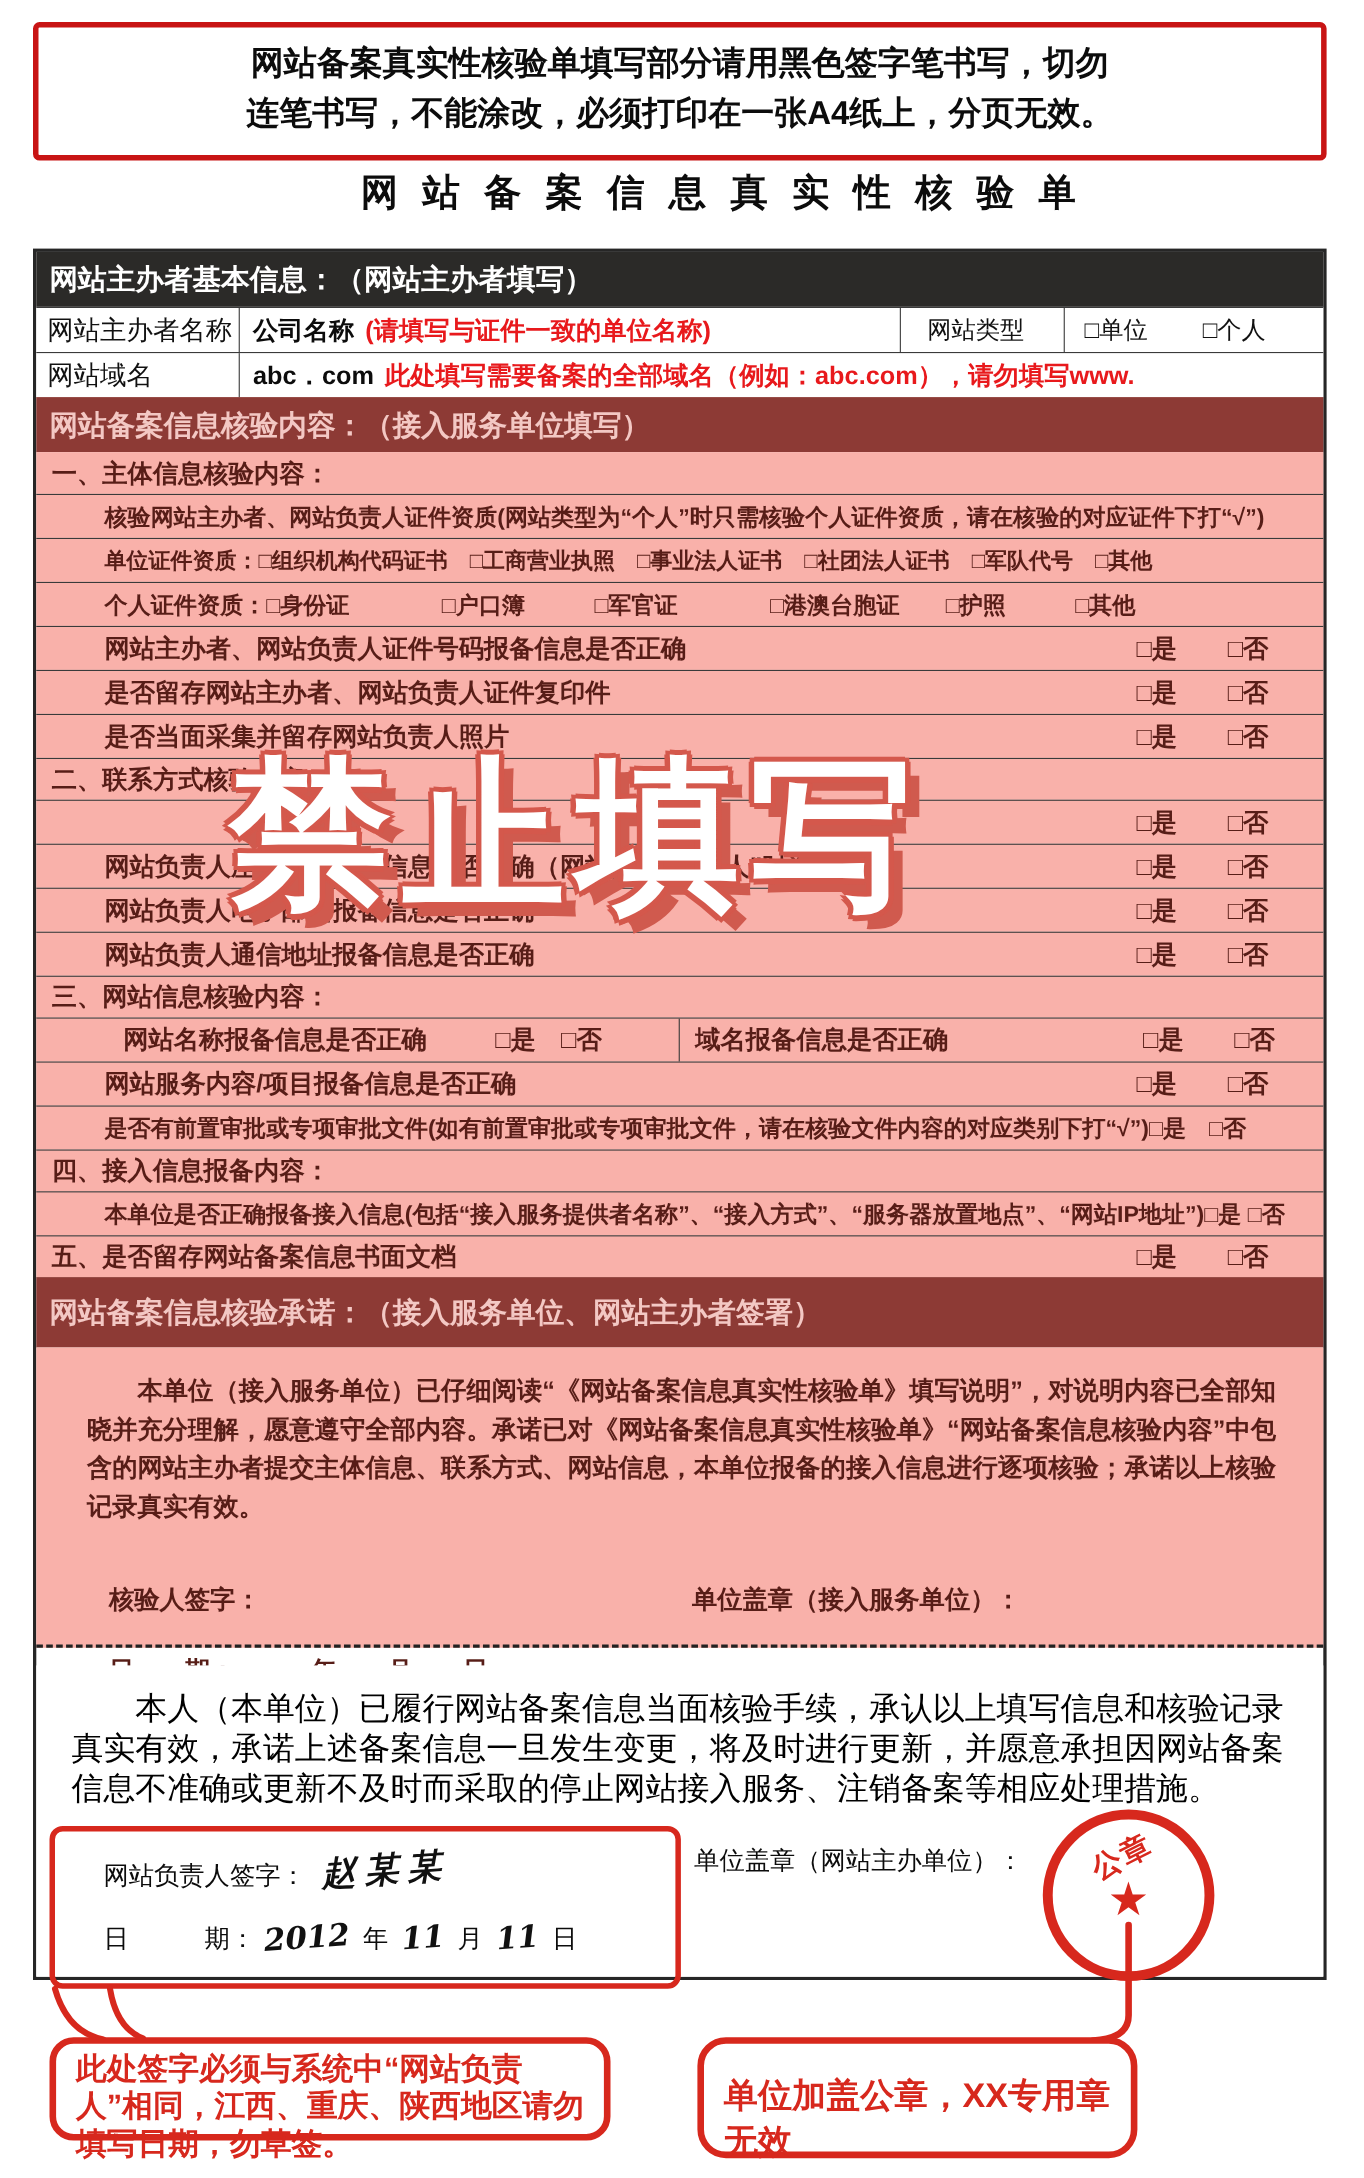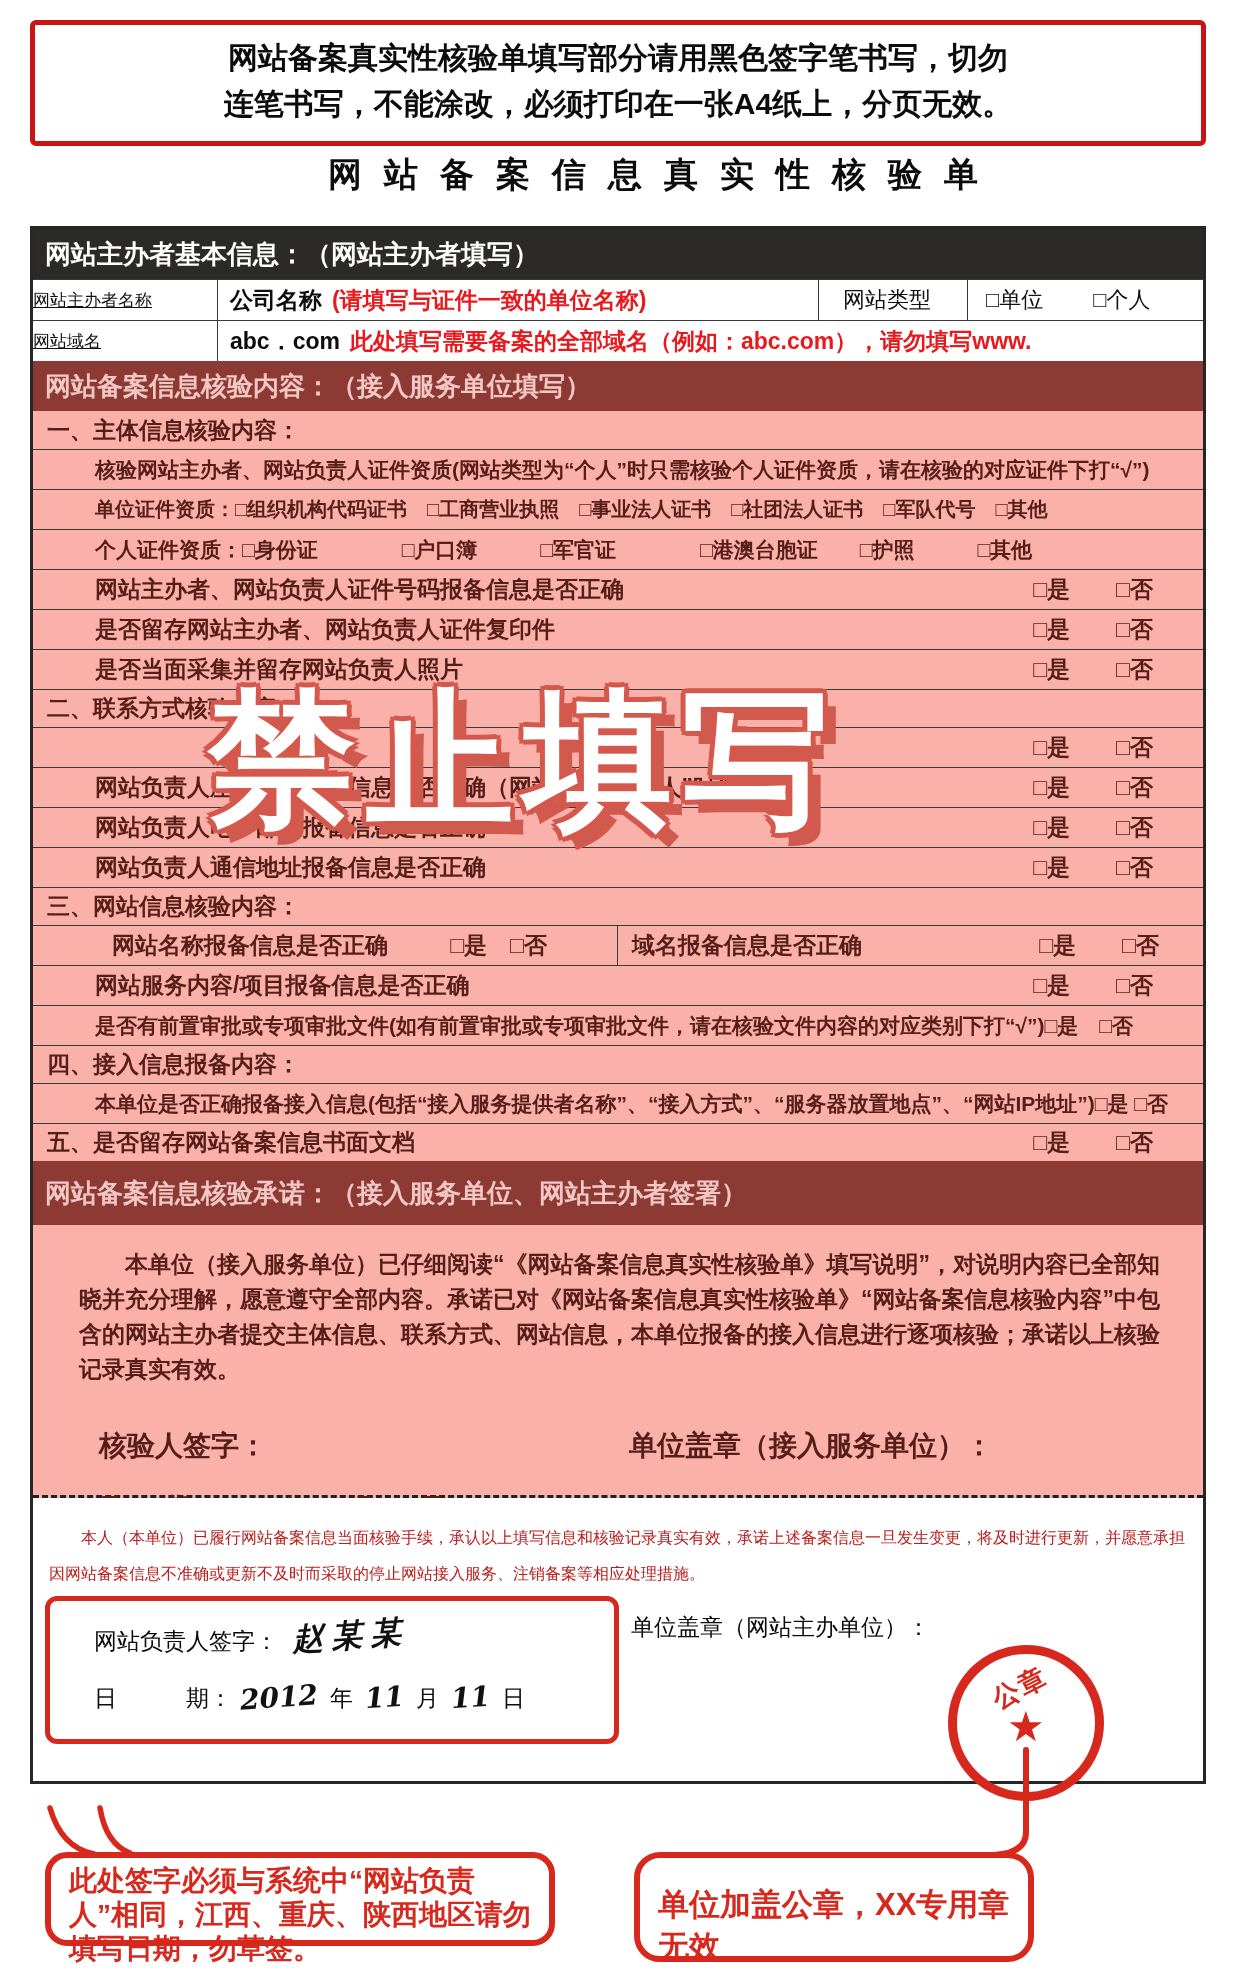--- a/index.html
+++ b/index.html
@@ -18,21 +18,21 @@
   
   .formtable{position:absolute;left:30px;top:226px;width:1170px;border:3px solid #262626;background:#fff;}
   .h-dark{height:50px;background:#2b2a28;color:#ffffff;font-size:26px;font-weight:bold;
     display:flex;align-items:center;padding-left:12px;}
   .h-red{height:50px;background:#8d3a35;color:#f3c8c4;font-size:26px;font-weight:bold;
     display:flex;align-items:center;padding-left:12px;}
   .h-red.tall{height:64px;}
 
   .wrow{height:40px;display:flex;align-items:center;border-top:1px solid #3a3a3a;background:#fff;}
   .wrow .cell{display:flex;align-items:center;height:100%;box-sizing:border-box;}
-  .wrow .label{width:185px;font-size:17px;color:#111;border-right:1px solid #3a3a3a;text-decoration:underline;}
+  .wrow .label{width:185px;padding-left:10px;font-size:24px;color:#111;border-right:1px solid #3a3a3a;}
   .wrow .value{flex:1;padding-left:12px;}
   .wrow .value .bold{font-size:23px;font-weight:bold;color:#0c0c0c;}
   .wrow .value .red{font-size:23px;font-weight:bold;color:#e8191c;margin-left:10px;white-space:nowrap;}
   .wrow .typelabel{width:150px;border-left:1px solid #3a3a3a;border-right:1px solid #3a3a3a;
     padding-left:24px;font-size:22px;color:#111;}
   .wrow .typeopts{width:235px;font-size:22px;color:#111;gap:50px;padding-left:18px;}
 
   
   .prow{height:40px;display:flex;align-items:center;background:#f9b1aa;border-top:1px solid #3a3a3a;
     color:#571d17;font-weight:bold;font-size:23px;box-sizing:border-box;}
@@ -48,28 +48,28 @@
   .half{display:flex;align-items:center;width:50%;height:100%;box-sizing:border-box;}
   .half.l{border-right:1px solid #3a3a3a;padding-left:79px;}
   .half.l .yn{padding-right:70px;}
   .half.r{padding-left:14px;}
   .half.r .yn{padding-right:44px;}
 
   
   .pinkblock{background:#f9b1aa;height:270px;border-bottom:3px dashed #222;position:relative;
     color:#571d17;font-weight:bold;box-sizing:content-box;}
   .pinkblock .para{margin:0;padding:22px 42px 0 46px;font-size:23px;line-height:35px;text-indent:2em;}
-  .signline{position:relative;margin-top:40px;height:28px;font-size:28px;text-align:center;}
+  .signline{position:relative;margin-top:52px;height:28px;font-size:23px;text-align:center;}
   .signline .lab1{position:absolute;left:66px;}
   .signline .lab2{position:absolute;left:596px;}
   .dateline{margin-top:36px;padding-left:66px;font-size:23px;}
 
   
   .whiteblock{background:#fff;height:283px;position:relative;color:#0c0c0c;}
-  .whiteblock .para{margin:0;padding:22px 14px 0 16px;font-size:16px;line-height:36px;text-indent:2em;color:#b91c1c;}
+  .whiteblock .para{margin:16px;padding:22px 14px 0 16px;font-size:29px;line-height:36px;text-indent:2em;color:#000000;}
   .signarea{position:relative;height:146px;margin-top:4px;}
   .signbox{position:absolute;left:12px;top:0;width:520px;height:124px;border:5px solid #d7281d;border-radius:12px;
     padding:14px 0 0 44px;box-sizing:content-box;}
   .sline{display:flex;align-items:flex-end;gap:14px;}
   .slabel{font-size:23px;color:#0c0c0c;}
   .hw{font-family:"DejaVu Serif",serif;font-style:italic;font-weight:bold;color:#111;
     display:inline-block;transform:rotate(-4deg);font-size:28px;}
   .hw.big{font-size:31px;letter-spacing:8px;}
   .sline2{display:flex;align-items:flex-end;gap:8px;margin-top:24px;}
   .sline2 .unit{font-size:23px;color:#0c0c0c;margin:0 4px;}

